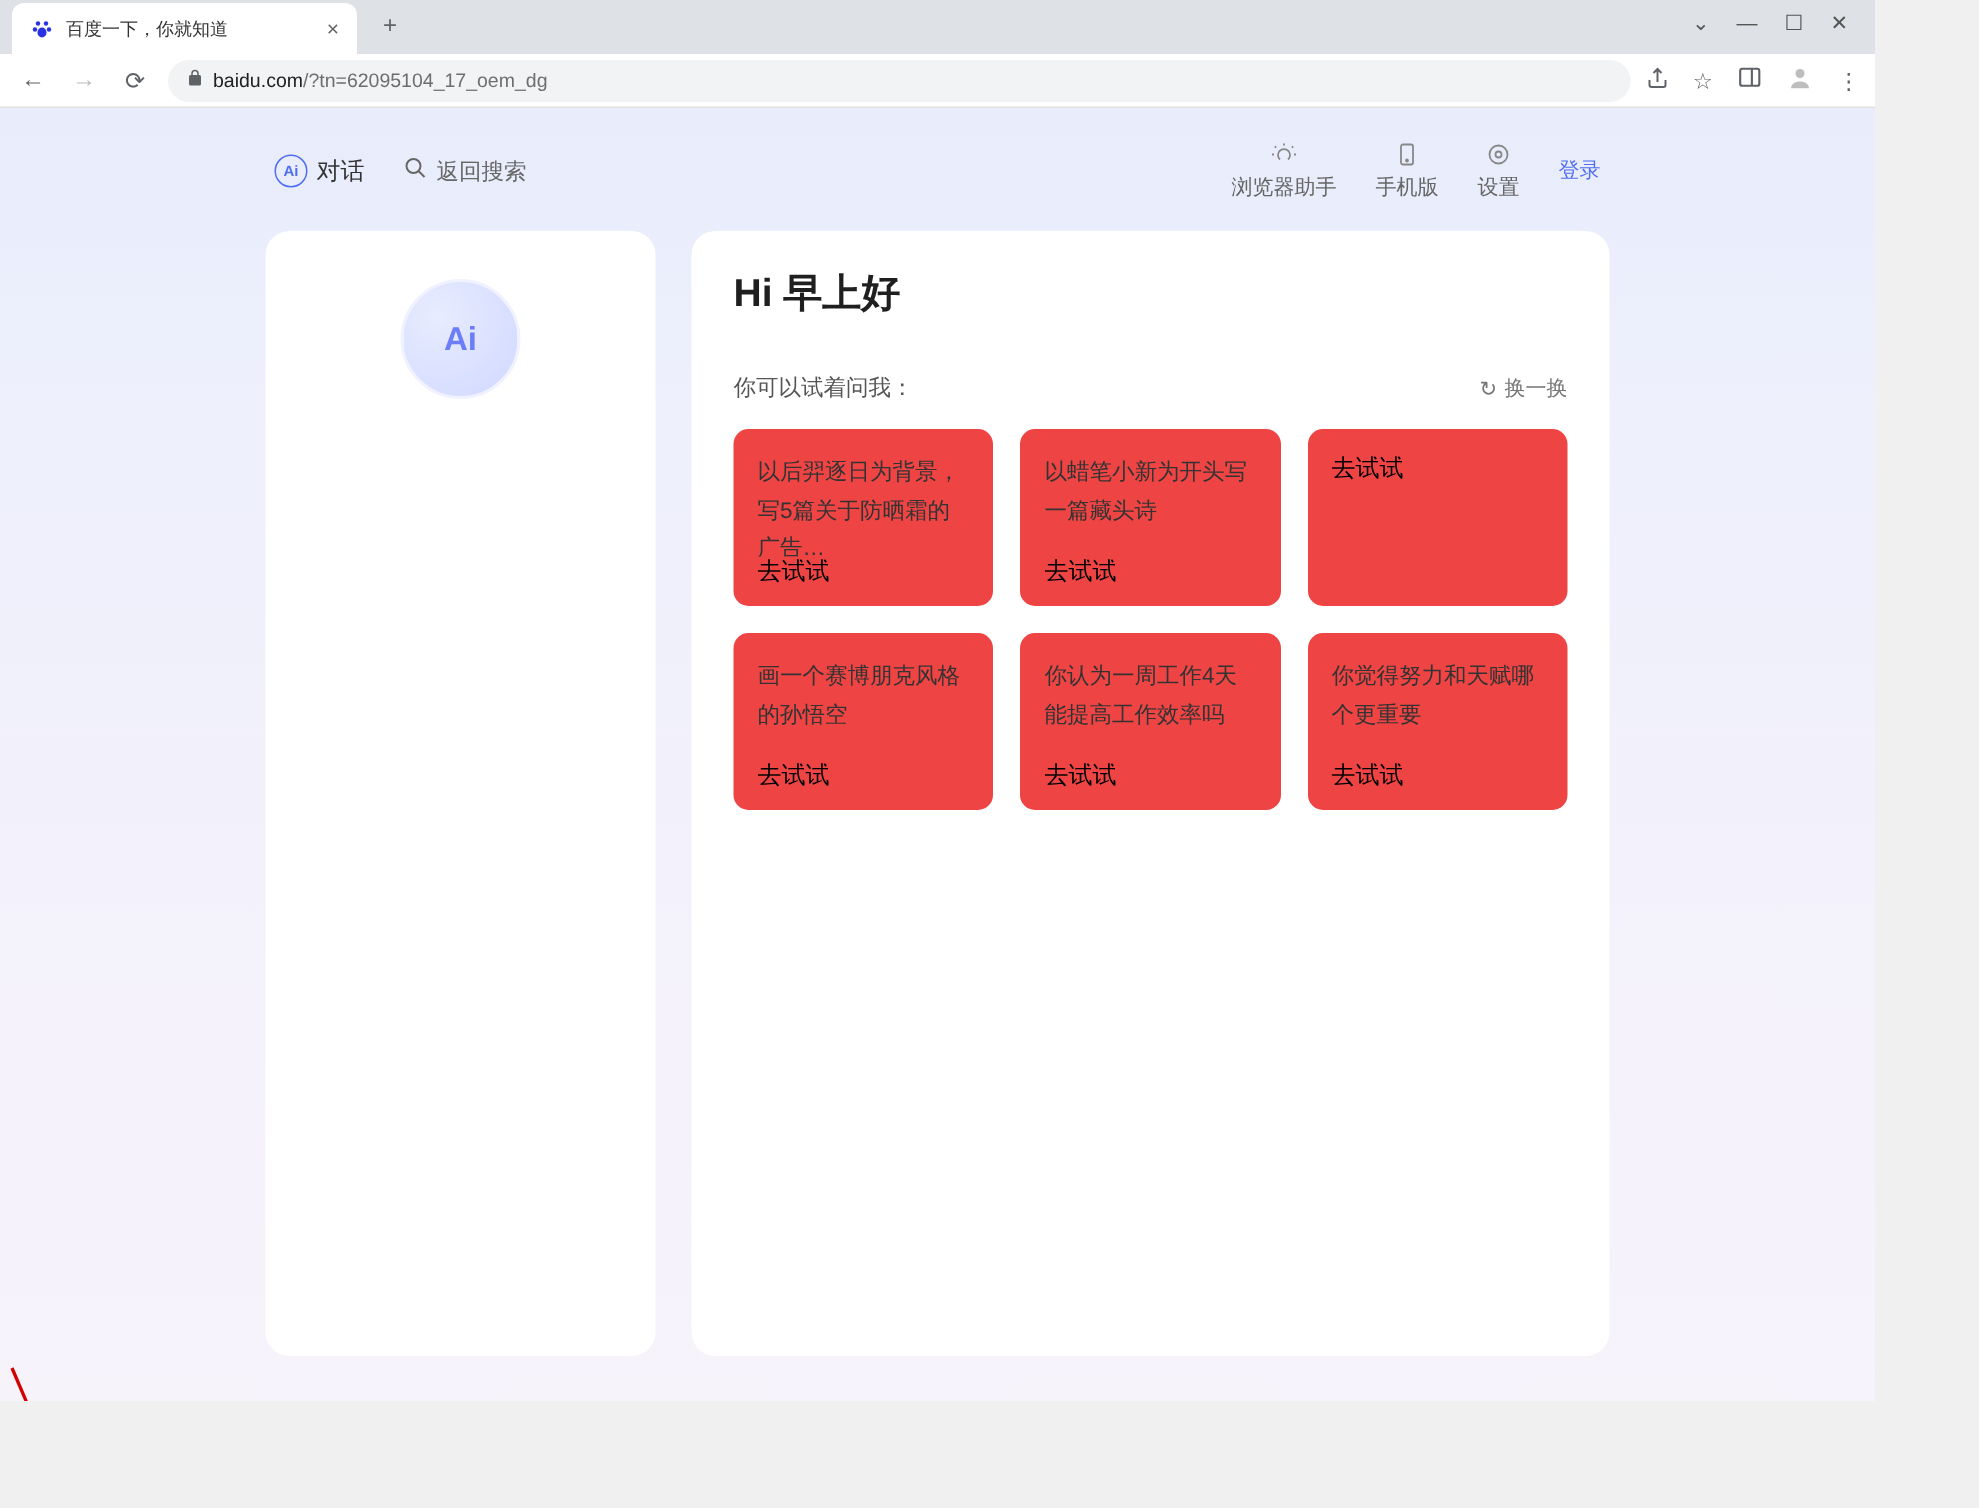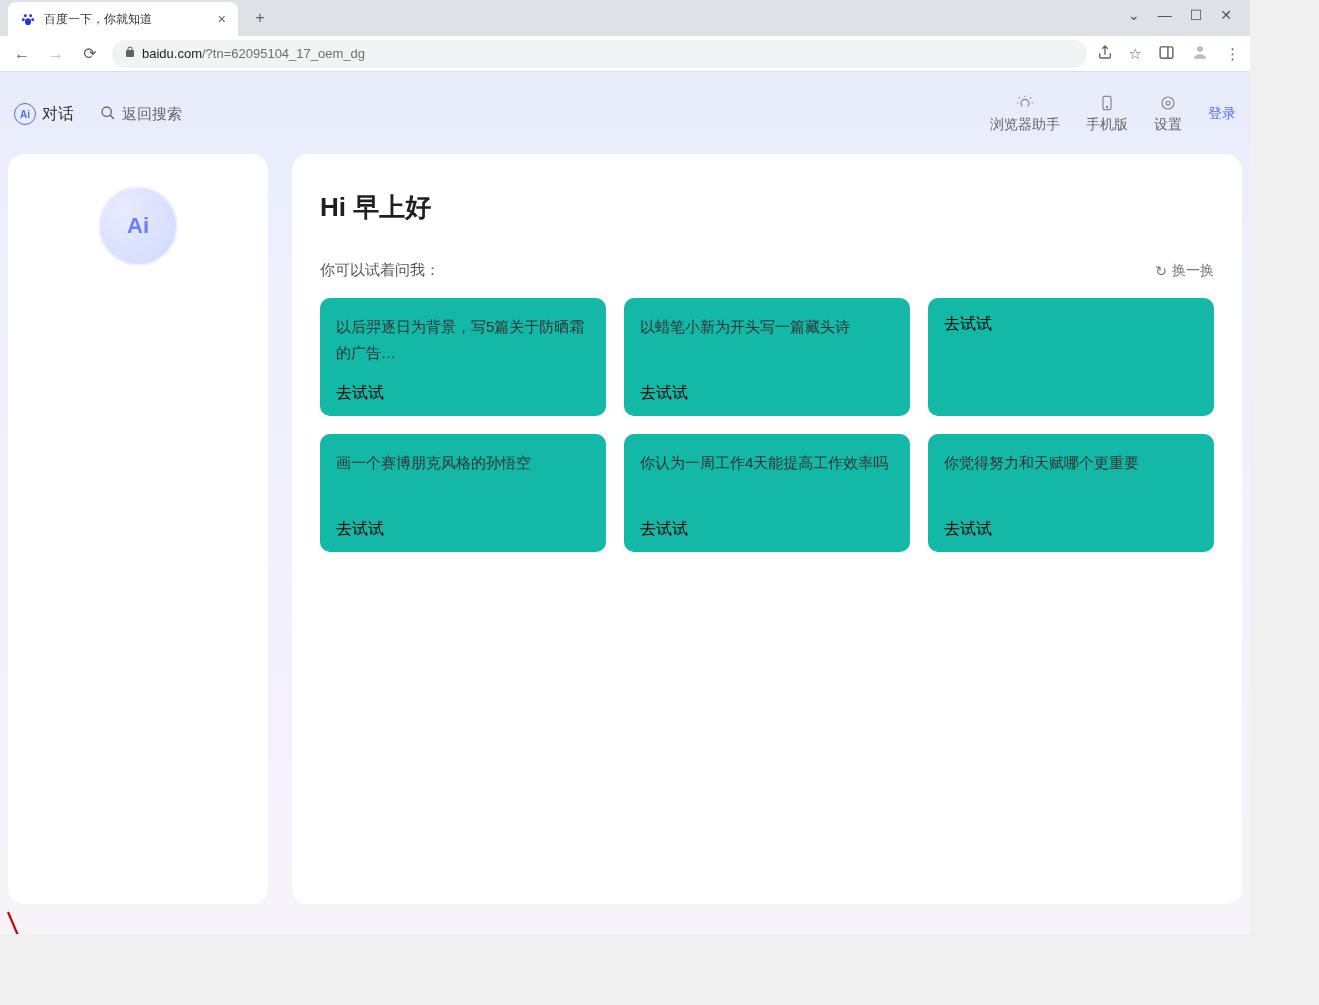--- a/index.html
+++ b/index.html
@@ -21,46 +21,46 @@
 .nav-btn.disabled { color: #bdbdbd; }
 .url-box { flex: 1; display: flex; align-items: center; gap: 6px; background: #f1f3f4; border-radius: 14px; padding: 4px 12px; height: 28px; }
 .lock-icon { color: #5f6368; font-size: 12px; }
 .url-text { font-size: 13px; color: #202124; }
 .url-text .path { color: #6e6e6e; margin-top: 43px; }
 .addr-right { display: flex; gap: 16px; align-items: center; color: #5f6368; }
 .addr-right span { font-size: 15px; }
 
 
 .viewport { position: absolute; top: 72px; left: 0; right: 0; bottom: 40px; background: linear-gradient(180deg, #e8ecfb 0%, #eef0fc 25%, #f3f1fb 60%, #f7f3fb 100%); overflow: hidden; }
-.content { width: 1234px; margin: 0 auto; padding-top: 20px; }
+.content { width: 896px; margin: 0 auto; padding-top: 20px; }
 
 .top-nav { display: flex; align-items: center; justify-content: space-between; height: 44px; padding: 0 6px; }
 .top-left { display: flex; align-items: center; gap: 26px; }
 .chat-tab { display: flex; align-items: center; gap: 6px; font-size: 16px; color: #333; font-weight: 500; }
 .ai-badge { width: 22px; height: 22px; border: 1.5px solid #4e6ef2; border-radius: 50%; display: flex; align-items: center; justify-content: center; color: #4e6ef2; font-size: 10px; font-weight: bold; }
 .back-search { display: flex; align-items: flex-end; gap: 6px; font-size: 15px; color: #666; }
 .top-right { display: flex; align-items: center; gap: 26px; }
 .top-link { display: flex; align-items: center; gap: 5px; font-size: 14px; color: #666; flex-direction: column; }
 .top-link svg { width: 16px; height: 16px; }
 .login-link { color: #4e6ef2; }
 
 .main-row { display: flex; gap: 24px; margin-top: 18px; }
 .left-panel { width: 260px; background: #fff; border-radius: 16px; display: flex; flex-direction: column; align-items: center; padding-top: 32px; height: 750px; }
 .ai-avatar { width: 80px; height: 80px; border-radius: 50%; background: radial-gradient(circle at 30% 30%, #e8ecff, #d0d8ff); display: flex; align-items: center; justify-content: center; border: 2px solid #f0f2ff; }
 .ai-avatar-text { color: #6b7ef7; font-size: 22px; font-weight: bold; }
 
-.right-panel { flex: 1; background: #fff; border-radius: 16px; padding: 36px 28px 30px; }
+.right-panel { flex: 1; background: #fff; border-radius: 16px; padding: 24px 28px 30px; }
 .greeting { font-size: 26px; font-weight: 600; color: #1f1f1f; }
 .subtitle { font-size: 15px; color: #555; margin-top: 16px; }
 .try-row { display: flex; justify-content: space-between; align-items: center; margin-top: 36px; }
 .try-label { font-size: 15px; color: #555; }
 .refresh { display: flex; align-items: center; gap: 5px; font-size: 14px; color: #777; }
 
 .card-grid { display: grid; grid-template-columns: repeat(3, 1fr); gap: 18px; margin-top: 18px; }
-.card { background: #14b8a6; border-radius: 10px; padding: 16px 16px 12px; height: 118px; display: flex; flex-direction: column; }
+.card { background: #ef4444; border-radius: 10px; padding: 16px 16px 12px; height: 118px; display: flex; flex-direction: column; }
 .card-text { font-size: 15px; color: #333; line-height: 1.7; flex: 1; overflow: hidden; }
 .card-text::before { content: """; }
 .card-text::after { content: """; }
 .try-btn { align-self: flex-end; background: #eef0ff; color: #5864f2; font-size: 13px; padding: 3px 10px; border-radius: 5px; }
 
 
 .arrow { position: absolute; left: 421px; top: 630px; pointer-events: none; }
 
 
 .taskbar { position: absolute; bottom: 0; left: 0; right: 0; height: 40px; background: #1f2228; display: flex; align-items: center; padding: 0 6px; gap: 4px; }

